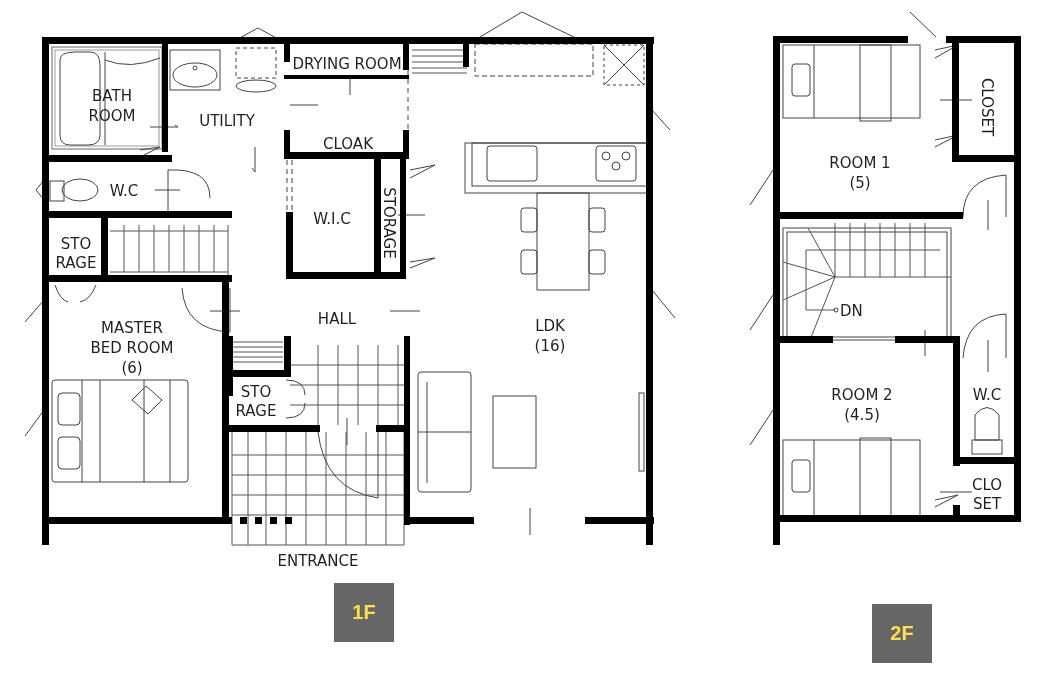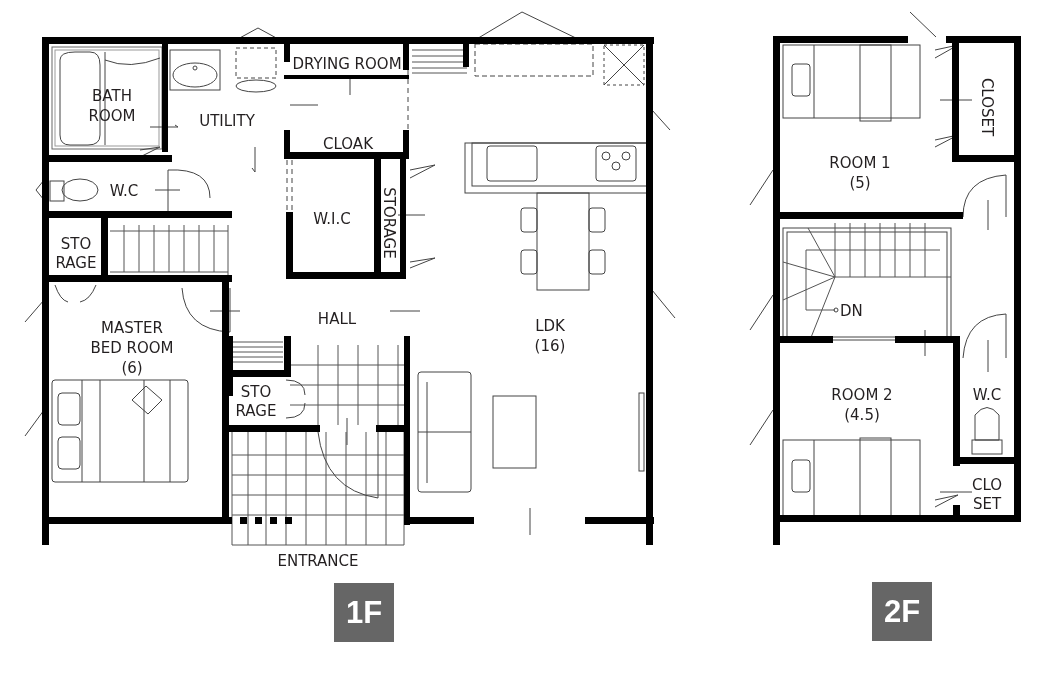--- a/index.html
+++ b/index.html
@@ -1,20 +1,20 @@
 <!DOCTYPE html>
 <html><head>
 <meta charset="utf-8">
 <style>
   html, body { margin: 0; padding: 0; background: #ffffff; }
   body { width: 1050px; height: 700px; position: relative; overflow: hidden; font-family: "DejaVu Sans", sans-serif; }
   #plan { position: absolute; left: 0; top: 0; width: 1050px; height: 700px; }
   .lbl { font-family: "DejaVu Sans", sans-serif; fill: #231f20; font-size: 15px; }
-  .badge { position: absolute; width: 60px; height: 59px; background: #666666; color: #ffffff;
-           font-family: "Liberation Sans", sans-serif; font-weight: bold; font-size: 31px;
+  .badge { position: absolute; width: 60px; height: 59px; background: #666666; color: #fde047;
+           font-family: "Liberation Sans", sans-serif; font-weight: bold; font-size: 20px;
            display: flex; align-items: center; justify-content: center; }
 </style>
 </head>
 <body>
 
 <svg id="plan" viewBox="0 0 1050 700" xmlns="http://www.w3.org/2000/svg">
 
   <g>
 
     <g fill="none" stroke="#444" stroke-width="1">
@@ -308,13 +308,13 @@
       <text class="lbl" x="862" y="400" text-anchor="middle">ROOM 2</text>
       <text class="lbl" x="862" y="420" text-anchor="middle">(4.5)</text>
       <text class="lbl" x="987" y="400" text-anchor="middle">W.C</text>
       <text class="lbl" x="987" y="490" text-anchor="middle">CLO</text>
       <text class="lbl" x="987" y="509" text-anchor="middle">SET</text>
     </g>
   </g>
 </svg>
 
 <div class="badge" style="left:334px; top:583px;">1F</div>
-<div class="badge" style="left:872px; top:582px;">2F</div>
+<div class="badge" style="left:872px; top:604px;">2F</div>
 
 </body></html>

